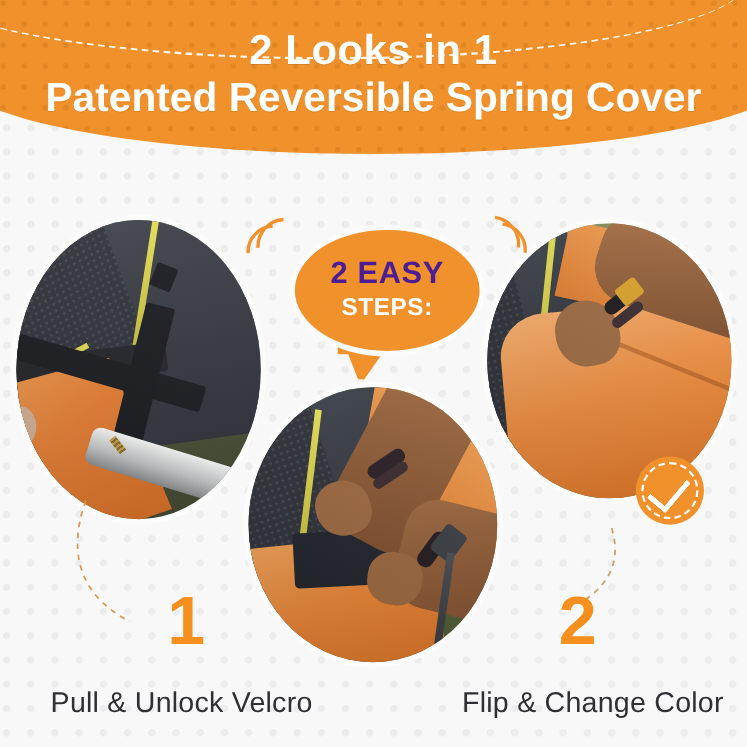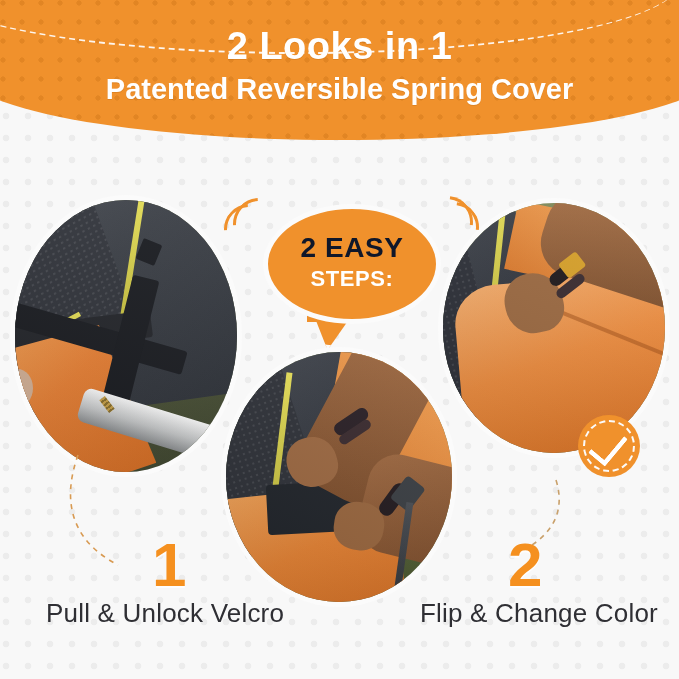--- a/index.html
+++ b/index.html
@@ -36,21 +36,21 @@
     position:absolute;left:0;top:0;width:679px;text-align:center;
     padding-top:24px;
   }
   .h-title{
     color:#ffffff;font-weight:bold;letter-spacing:.5px;
     font-size:38px;line-height:44px;
     text-shadow:0 1px 0 rgba(190,105,20,.35);
   }
   .h-sub{
     color:#ffffff;font-weight:bold;
-    font-size:29px;line-height:38px;margin-top:2px;
+    font-size:37px;line-height:38px;margin-top:2px;
     text-shadow:0 1px 0 rgba(190,105,20,.35);
   }
 
   
   .photo{
     position:absolute;border-radius:50%;overflow:hidden;
     box-shadow:0 0 0 5px #fbfbfb;
   }
   .ph-inner{position:absolute;inset:0;}
 
@@ -173,21 +173,21 @@
   #bubble-tail{
     position:absolute;left:62px;top:112px;width:46px;height:42px;
     background:#f0912c;border:5px solid #fbfbfb;
     border-radius:0 0 60% 40%;
     clip-path:polygon(0 0,100% 0,36% 100%);
     box-sizing:border-box;
   }
   #bubble-tail-cap{
     position:absolute;left:58px;top:104px;width:56px;height:22px;background:#f0912c;
   }
-  .bub-l1{color:#0f172a;font-weight:bold;font-size:28px;line-height:30px;letter-spacing:.6px;}
+  .bub-l1{color:#4c1d95;font-weight:bold;font-size:28px;line-height:30px;letter-spacing:.6px;}
   .bub-l2{color:#fff;font-weight:bold;font-size:22px;line-height:32px;letter-spacing:.6px;}
   .motion{position:absolute;border:3px solid #f0912c;border-radius:50%;
       border-color:#f0912c transparent transparent transparent;}
   #m-l1{left:-25px;top:8px;width:44px;height:44px;transform:rotate(-48deg);}
   #m-l2{left:-16px;top:2px;width:46px;height:46px;transform:rotate(-48deg);}
   #m-r1{left:180px;top:6px;width:44px;height:44px;transform:rotate(52deg);}
   #m-r2{left:172px;top:0px;width:46px;height:46px;transform:rotate(52deg);}
 
   
   #check-badge{
@@ -211,20 +211,21 @@
   .step-num{
     position:absolute;font-size:62px;font-weight:bold;color:#f5901f;
     line-height:62px;z-index:5;
     text-shadow:0 2px 0 rgba(255,255,255,.85);
   }
   #num1{left:152px;top:534px;}
   #num2{left:508px;top:534px;}
   .caption{
     position:absolute;font-size:26px;color:#2f2f34;letter-spacing:.2px;z-index:5;
     white-space:nowrap;
+    margin-top:25px;
   }
   #cap1{left:46px;top:598px;}
   #cap2{left:420px;top:598px;}
 </style>
 </head>
 <body>
 
 <div id="stage">
 
   <div id="header">

